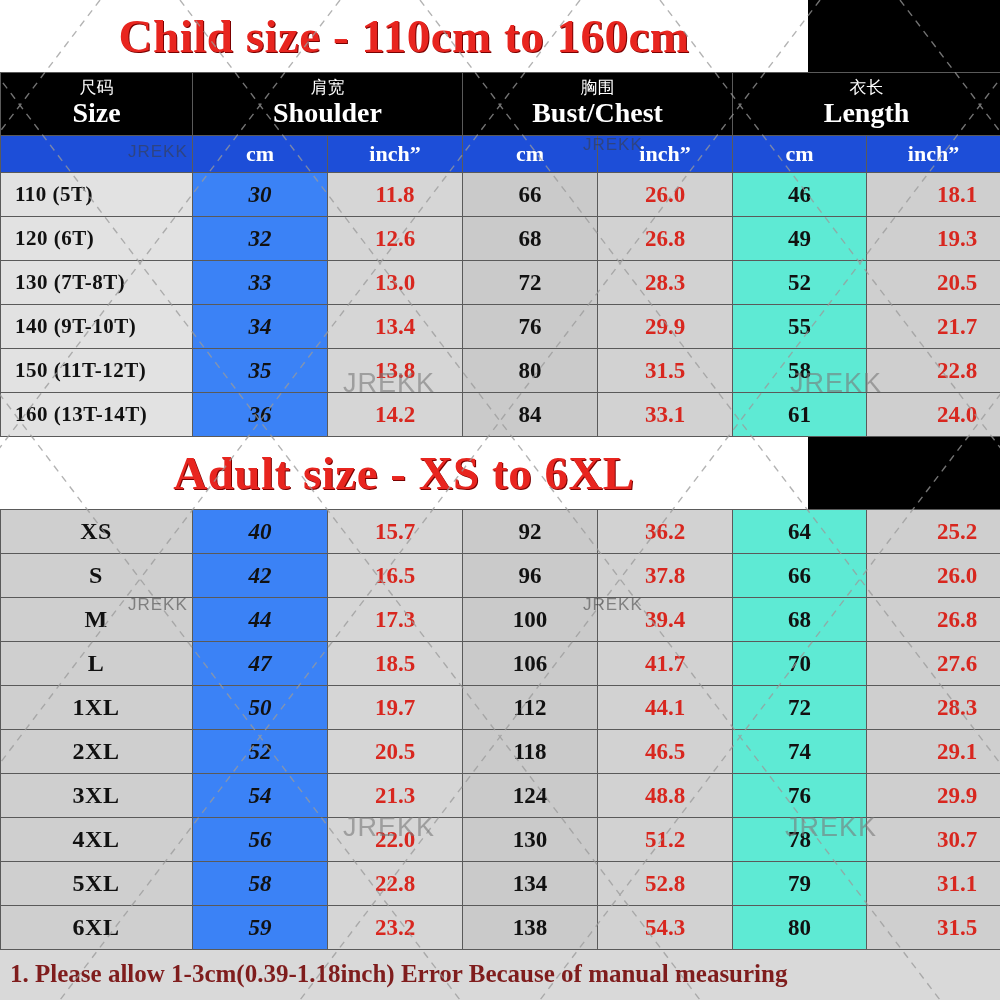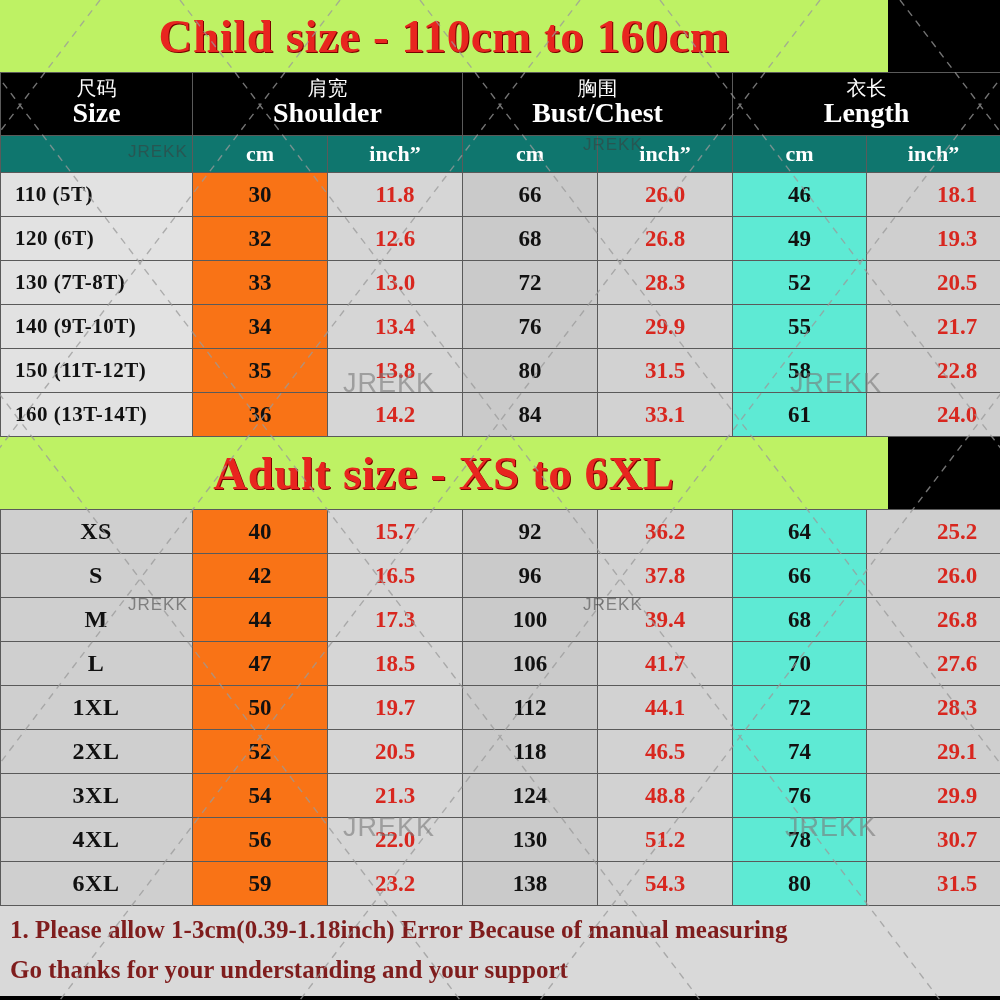--- a/index.html
+++ b/index.html
@@ -9,23 +9,23 @@
   }
   #page {
     position: relative;
     width: 1000px;
     height: 1000px;
     background: #000;
     overflow: hidden;
     font-family: "Liberation Serif", serif;
   }
   .banner {
-    width: 888px;
+    width: 808px;
     height: 72px;
-    background: #bef264;
+    background: #ffffff;
     display: flex;
     align-items: center;
     justify-content: center;
   }
   .banner-text {
     color: #e8251f;
     font-weight: bold;
     font-size: 47px;
     letter-spacing: 0.5px;
     font-family: "Liberation Serif", serif;
@@ -45,31 +45,31 @@
     font-family: "Liberation Serif", serif;
   }
   .hdr-row td {
     background: #000;
     color: #fff;
     padding: 4px 0 6px 0;
     height: 52px;
   }
   .hdr-cn {
     display: block;
-    font-size: 20px;
+    font-size: 17px;
     line-height: 20px;
   }
   .hdr-en {
     display: block;
     font-size: 28px;
     font-weight: bold;
     line-height: 30px;
   }
   .unit-row td {
-    background: #0f766e;
+    background: #1d4ed8;
     color: #fff;
     font-size: 22px;
     font-weight: bold;
     height: 34px;
   }
   .unit-inch { color: #e8251f; }
   .data-row td {
     height: 41px;
     font-size: 23px;
     font-weight: bold;
@@ -82,22 +82,23 @@
     padding-left: 14px;
     letter-spacing: 0.5px;
   }
   .data-row td.c-size-adult {
     background: #cfcfcf;
     text-align: center;
     padding-left: 0;
     font-size: 24px;
   }
   .data-row td.c-cm {
-    background: #f97316;
+    background: #3b82f6;
     color: #111;
+    font-style: italic;
   }
   .data-row td.c-in {
     background: #d6d6d6;
     color: #d8271f;
   }
   .data-row td.c-cm2 {
     background: #cacaca;
   }
   .data-row td.c-in2 {
     background: #d2d2d2;
@@ -327,20 +328,29 @@
     <tr class="data-row">
       <td class="c-size c-size-adult">4XL</td>
       <td class="c-cm">56</td>
       <td class="c-in">22.0</td>
       <td class="c-cm2">130</td>
       <td class="c-in2">51.2</td>
       <td class="c-cm3">78</td>
       <td class="c-in3">30.7</td>
     </tr>
     <tr class="data-row">
+      <td class="c-size c-size-adult">5XL</td>
+      <td class="c-cm">58</td>
+      <td class="c-in">22.8</td>
+      <td class="c-cm2">134</td>
+      <td class="c-in2">52.8</td>
+      <td class="c-cm3">79</td>
+      <td class="c-in3">31.1</td>
+    </tr>
+    <tr class="data-row">
       <td class="c-size c-size-adult">6XL</td>
       <td class="c-cm">59</td>
       <td class="c-in">23.2</td>
       <td class="c-cm2">138</td>
       <td class="c-in2">54.3</td>
       <td class="c-cm3">80</td>
       <td class="c-in3">31.5</td>
     </tr>
   </tbody>
     </table>

